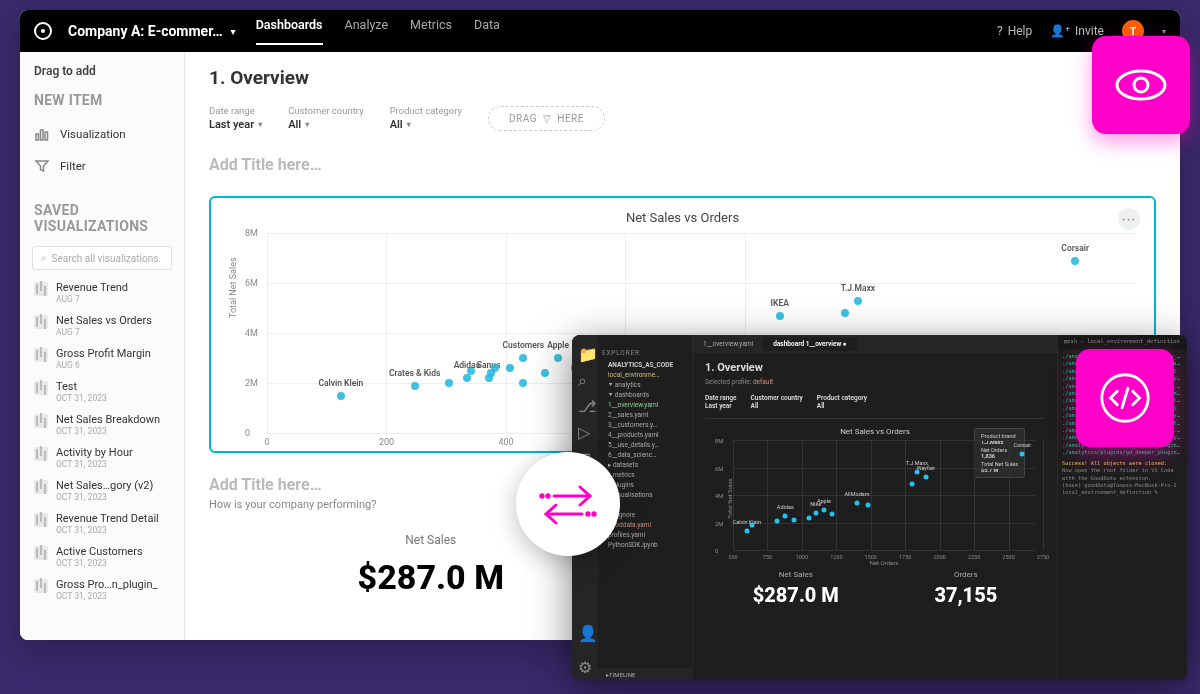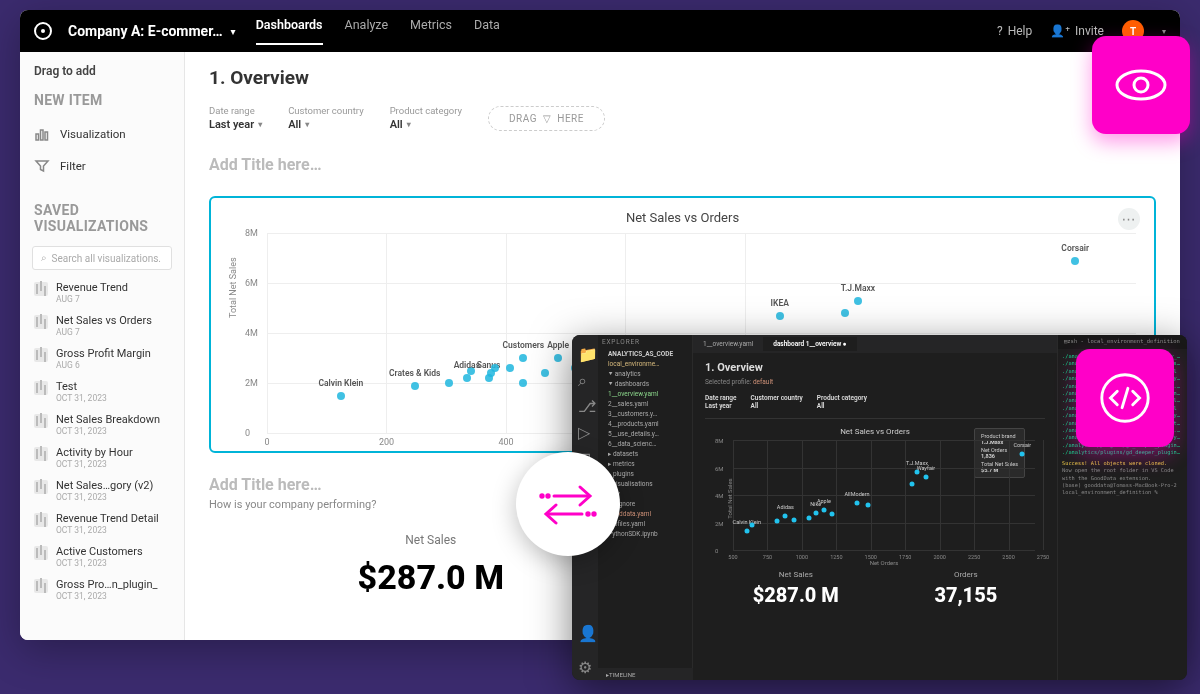--- a/index.html
+++ b/index.html
@@ -74,21 +74,21 @@
 .kpi .kpi-value { font-size: 34px; font-weight: 800; color: #000; }
 
 
 .badge-eye { position: absolute; top: 36px; right: 10px; width: 98px; height: 98px; background: #ff00c8; border-radius: 14px; display:flex; align-items:center; justify-content:center; box-shadow: 0 8px 20px rgba(255,0,200,0.4); }
 .badge-eye svg { width: 60px; height: 60px; }
 
 
 .code-window { position: absolute; top: 335px; left: 572px; width: 615px; height: 345px; background: #1e1e1e; border-radius: 8px; box-shadow: 0 10px 40px rgba(0,0,0,0.5); overflow: hidden; display: flex; }
 .code-window .activity-bar { width: 26px; background: #252526; display:flex; flex-direction:column; align-items:center; gap:12px; padding-top:10px; }
 .code-window .activity-bar .ab-icon { width:14px; height:14px; color:#888; cursor:pointer; }
-.code-window .explorer { width: 95px; background: #1e1e1e; font-size: 6.5px; color: #aaa; padding: 3px 4px; border-right: 1px solid #2a2a2a; overflow:hidden; }
+.code-window .explorer { width: 95px; background: #1e1e1e; font-size: 6.5px; color: #aaa; padding: 14px 4px; border-right: 1px solid #2a2a2a; overflow:hidden; }
 .code-window .explorer .exp-title { font-size: 6.5px; letter-spacing: 0.8px; color: #888; margin-bottom:3px; }
 .code-window .explorer .tree-item { padding: 1px 0 1px 6px; white-space:nowrap; overflow:hidden; text-overflow:ellipsis; cursor:pointer; }
 .code-window .explorer .tree-item.yellow { color: #d7ba7d; }
 .code-window .explorer .tree-item.green { color: #8bd68b; }
 .code-window .explorer .tree-item.orange { color: #ce9178; }
 .code-window .editor { flex: 1; background: #1e1e1e; display:flex; flex-direction:column; }
 .code-window .tabs-row { height: 18px; background: #252526; display:flex; align-items:center; font-size:6.5px; color:#aaa; }
 .code-window .tabs-row .etab { padding: 3px 10px; cursor:pointer; }
 .code-window .tabs-row .etab.active { background:#1e1e1e; color:#fff; font-weight:600; }
 .code-window .preview { flex:1; padding: 8px 12px; color:#ddd; }

